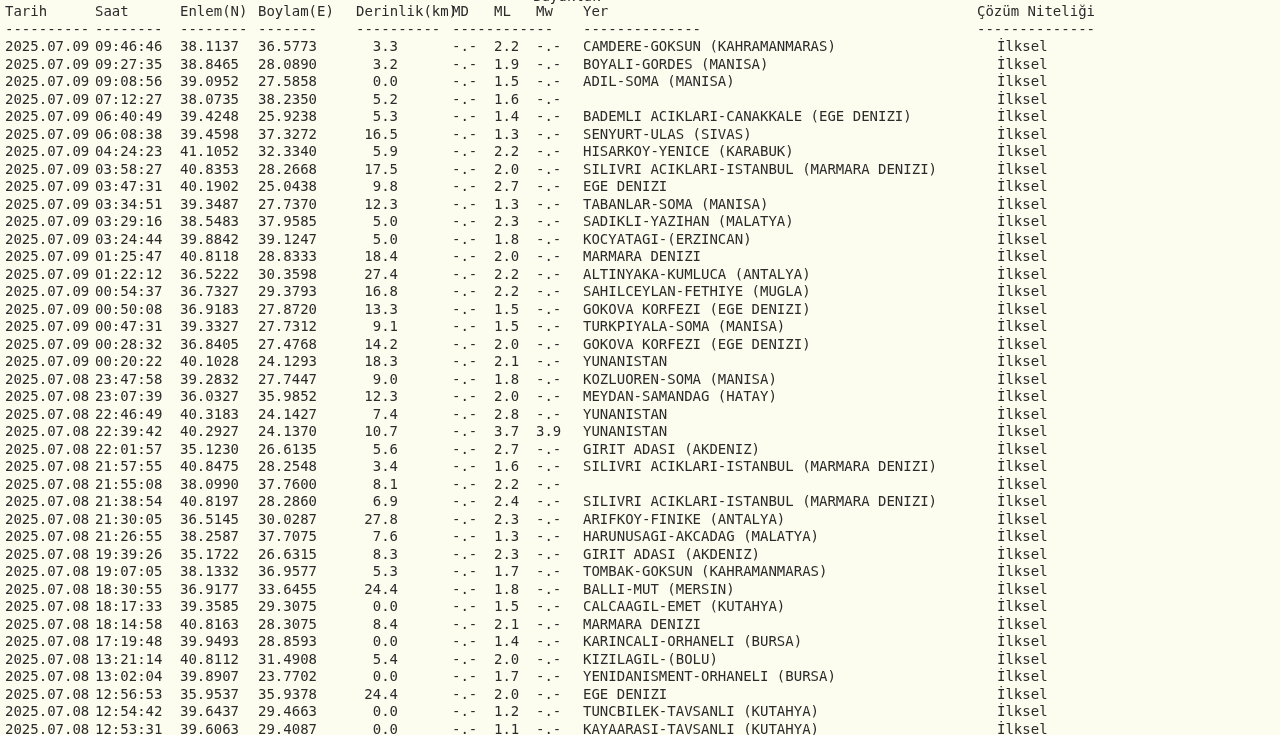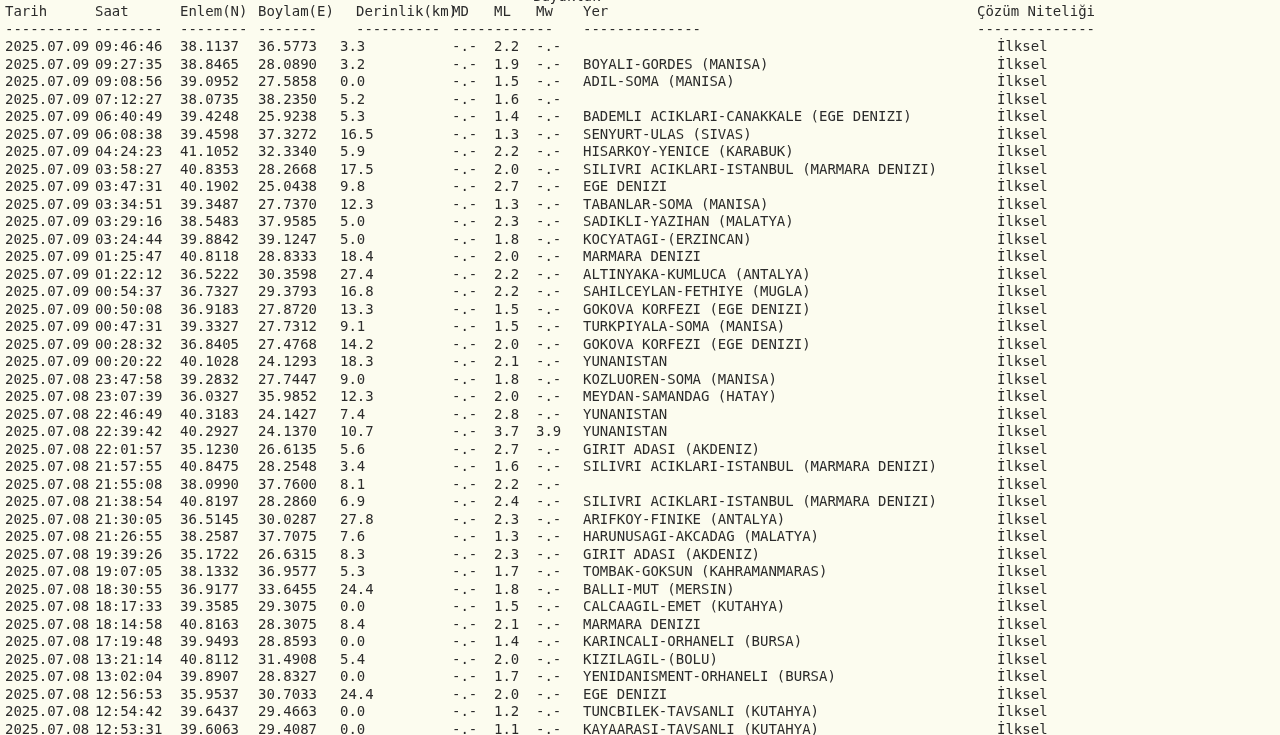--- a/index.html
+++ b/index.html
@@ -9,21 +9,21 @@
     font-family:"DejaVu Sans Mono","Liberation Mono",monospace;
     font-size:14px;line-height:17.5px;
   }
   .content{position:absolute;top:3px;left:0;width:1280px}
   .line{position:relative;height:17.5px;white-space:pre}
   .c{position:absolute;top:0;white-space:pre}
   .x-date {left:5px}
   .x-time {left:95px}
   .x-lat  {left:180px}
   .x-lon  {left:258px}
-  .x-depth{left:340px;width:58px;text-align:left}
+  .x-depth{left:340px;width:58px;text-align:right}
   .x-dephd{left:356px}
   .x-md   {left:452px}
   .x-ml   {left:494px}
   .x-mw   {left:536px}
   .x-mag  {left:452px}
   .x-yer  {left:583px}
   .x-cozum{left:977px}
   .x-qual {left:997px}
   .clipped-top{position:absolute;left:533px;top:-12px;white-space:pre}
 </style>
@@ -61,20 +61,21 @@
   <div>
   <div class="line">
     <span class="c x-date">2025.07.09</span>
     <span class="c x-time">09:46:46</span>
     <span class="c x-lat">38.1137</span>
     <span class="c x-lon">36.5773</span>
     <span class="c x-depth">3.3</span>
     <span class="c x-md">-.-</span>
     <span class="c x-ml">2.2</span>
     <span class="c x-mw">-.-</span>
+    <span class="c x-yer">CAMDERE-GOKSUN (KAHRAMANMARAS)</span>
     <span class="c x-qual">İlksel</span>
   </div>
 
   <div class="line">
     <span class="c x-date">2025.07.09</span>
     <span class="c x-time">09:27:35</span>
     <span class="c x-lat">38.8465</span>
     <span class="c x-lon">28.0890</span>
     <span class="c x-depth">3.2</span>
     <span class="c x-md">-.-</span>
@@ -521,34 +522,34 @@
     <span class="c x-ml">2.0</span>
     <span class="c x-mw">-.-</span>
     <span class="c x-yer">KIZILAGIL-(BOLU)</span>
     <span class="c x-qual">İlksel</span>
   </div>
 
   <div class="line">
     <span class="c x-date">2025.07.08</span>
     <span class="c x-time">13:02:04</span>
     <span class="c x-lat">39.8907</span>
-    <span class="c x-lon">28.8327</span>
+    <span class="c x-lon">23.7702</span>
     <span class="c x-depth">0.0</span>
     <span class="c x-md">-.-</span>
     <span class="c x-ml">1.7</span>
     <span class="c x-mw">-.-</span>
     <span class="c x-yer">YENIDANISMENT-ORHANELI (BURSA)</span>
     <span class="c x-qual">İlksel</span>
   </div>
 
   <div class="line">
     <span class="c x-date">2025.07.08</span>
     <span class="c x-time">12:56:53</span>
     <span class="c x-lat">35.9537</span>
-    <span class="c x-lon">30.7033</span>
+    <span class="c x-lon">35.9378</span>
     <span class="c x-depth">24.4</span>
     <span class="c x-md">-.-</span>
     <span class="c x-ml">2.0</span>
     <span class="c x-mw">-.-</span>
     <span class="c x-yer">EGE DENIZI</span>
     <span class="c x-qual">İlksel</span>
   </div>
 
   <div class="line">
     <span class="c x-date">2025.07.08</span>

